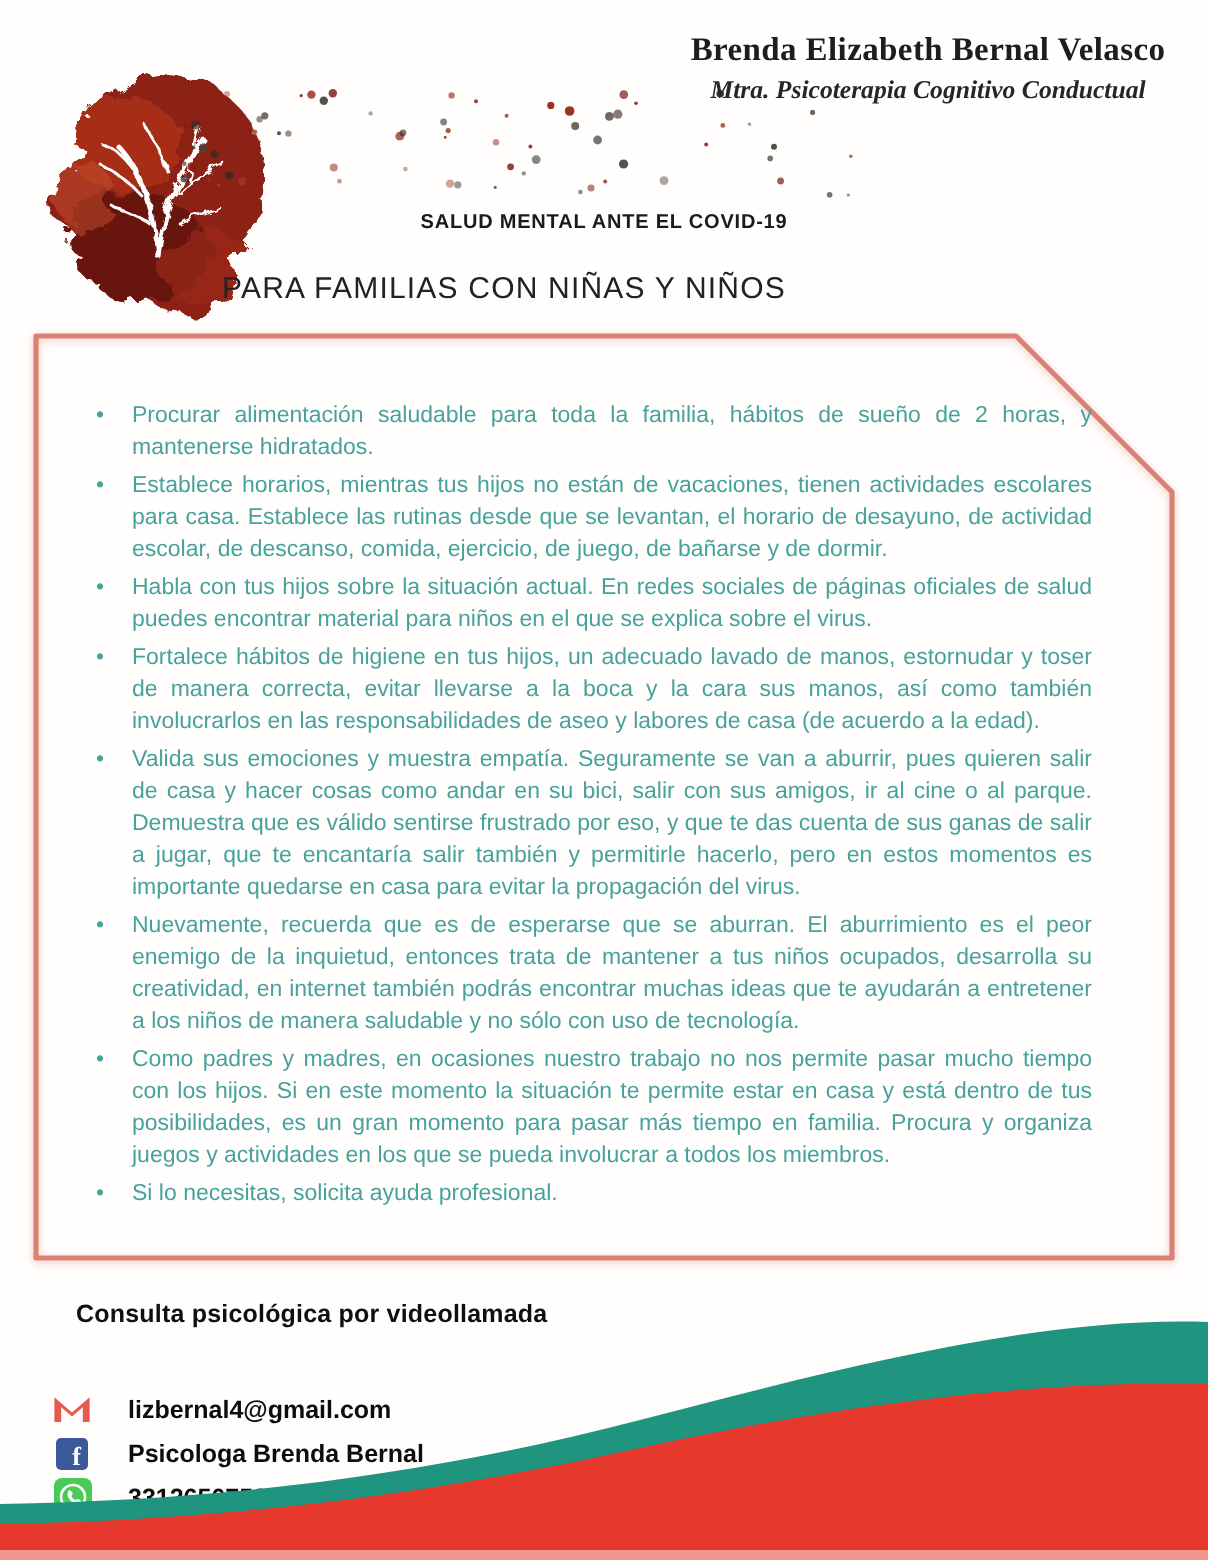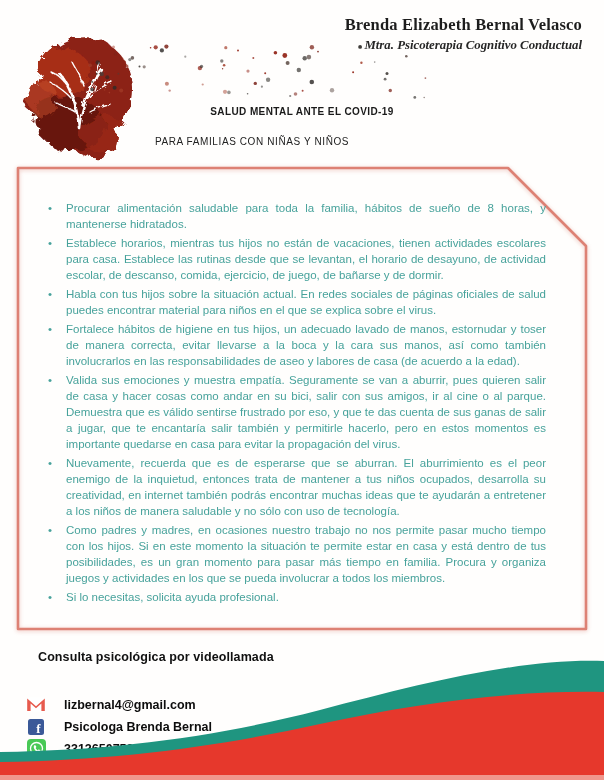--- a/index.html
+++ b/index.html
@@ -4,37 +4,37 @@
 <style>
   html,body{margin:0;padding:0;background:#e9e9e9;}
   .page{
     position:relative;width:604px;height:780px;margin:0 auto;
     background:#fffefd;overflow:hidden;
     font-family:"Liberation Sans",sans-serif;
   }
   svg{display:block;}
   .art{position:absolute;pointer-events:none;}
   
-  .header-block{position:absolute;top:15px;left:314px;width:268px;text-align:right;}
+  .header-block{position:absolute;top:15px;left:330px;width:268px;text-align:center;}
   .practitioner-name{
     font-family:"Liberation Serif",serif;font-weight:bold;
     font-size:16.5px;color:#1d1d1d;letter-spacing:.2px;white-space:nowrap;
   }
   .practitioner-cred{
     font-family:"Liberation Serif",serif;font-weight:bold;
     font-size:12.8px;color:#262626;margin-top:3px;white-space:nowrap;font-style:italic;
   }
   
   .page-title{
     position:absolute;top:106px;left:0;width:604px;text-align:center;
     font-weight:bold;font-size:10px;letter-spacing:.4px;color:#1a1a1a;
   }
   .page-subtitle{
     position:absolute;top:136px;left:0;width:504px;text-align:center;
-    font-size:10px;letter-spacing:.6px;color:#222;
+    font-size:15px;letter-spacing:.6px;color:#222;
   }
   
   .box-svg{position:absolute;left:0;top:0;width:604px;height:780px;
     filter:drop-shadow(0 1px 2px rgba(215,125,110,.45));pointer-events:none;}
   .box-outline{fill:none;stroke:var(--border-salmon);stroke-width:2.6px;stroke-linejoin:round;}
   
   .tips{
     position:absolute;left:44px;top:200px;width:502px;margin:0;padding:0;
     list-style:none;color:var(--text-teal);font-size:11.5px;line-height:16px;
   }
@@ -185,21 +185,21 @@
   <div class="page-title">SALUD MENTAL ANTE EL COVID-19</div>
   <div class="page-subtitle">PARA FAMILIAS CON NIÑAS Y NIÑOS</div>
 
   <svg class="box-svg" viewBox="0 0 604 780" aria-hidden="true">
     <polygon class="box-outline" points="18,168 508,168 586,246 586,629 18,629"></polygon>
   </svg>
 
   <ul class="tips">
       <li>
         <span class="marker">•</span>
-        <span class="tip-text">Procurar alimentación saludable para toda la familia, hábitos de sueño de 8 horas, y mantenerse hidratados.</span>
+        <span class="tip-text">Procurar alimentación saludable para toda la familia, hábitos de sueño de 2 horas, y mantenerse hidratados.</span>
       </li>
       <li>
         <span class="marker">•</span>
         <span class="tip-text">Establece horarios, mientras tus hijos no están de vacaciones, tienen actividades escolares para casa. Establece las rutinas desde que se levantan, el horario de desayuno, de actividad escolar, de descanso, comida, ejercicio, de juego, de bañarse y de dormir.</span>
       </li>
       <li>
         <span class="marker">•</span>
         <span class="tip-text">Habla con tus hijos sobre la situación actual. En redes sociales de páginas oficiales de salud puedes encontrar material para niños en el que se explica sobre el virus.</span>
       </li>
       <li>

